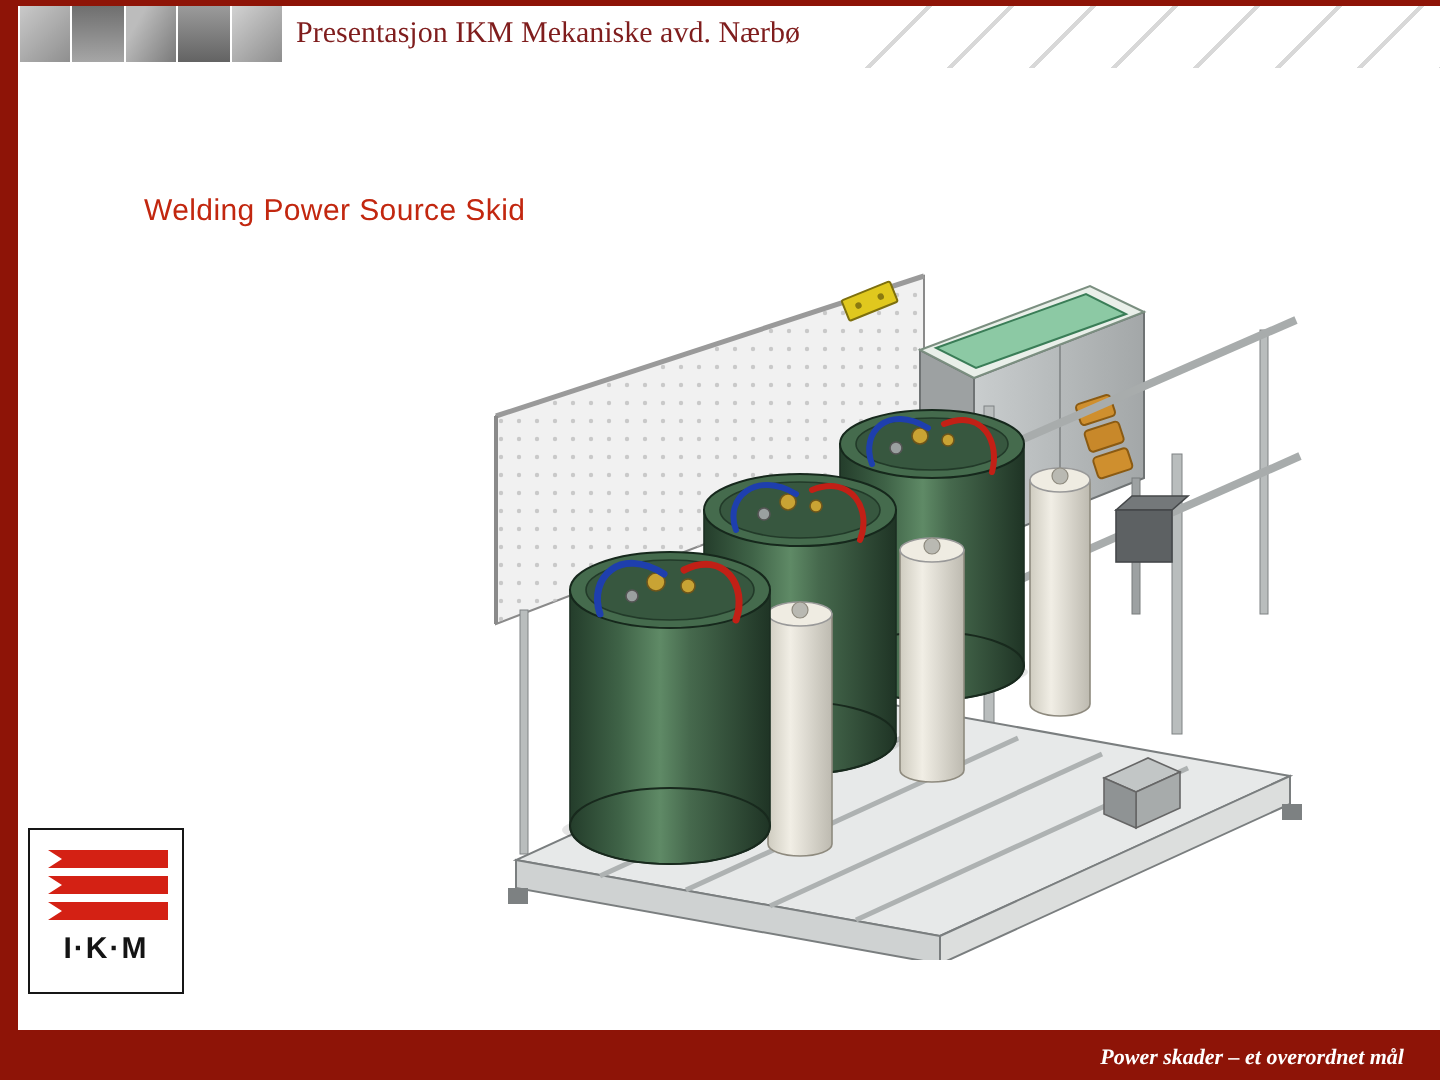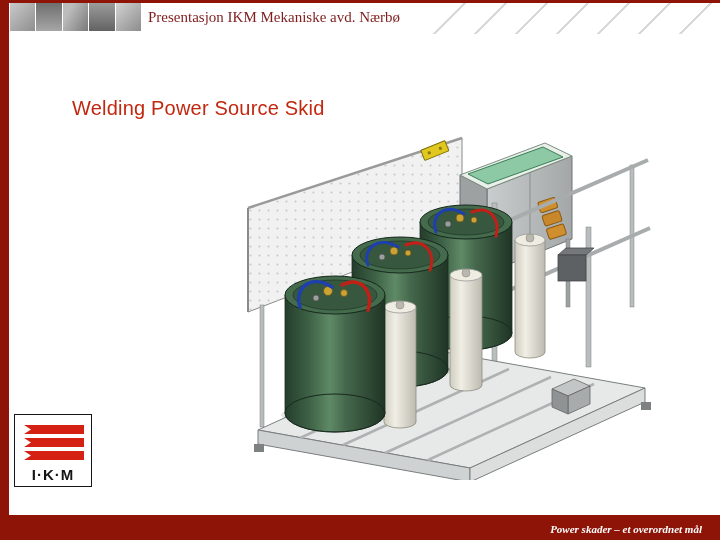--- a/index.html
+++ b/index.html
@@ -27,30 +27,30 @@
     font-size:15px; color:#7f1d1d; white-space:nowrap;
   }
   .header-slashes {
     position:absolute; right:0; top:0; width:295px; height:31px;
     background:repeating-linear-gradient(135deg, rgba(0,0,0,0) 0 27px, #d8d8d8 27px 29px);
   }
 
   
   .slide-heading {
     position:absolute; left:72px; top:97px;
-    font-size:20px; color:#c2270f; letter-spacing:0.2px;
+    font-size:15px; color:#c2270f; letter-spacing:0.2px;
   }
 
   
   .image-wrap { position:absolute; left:230px; top:127px; width:432px; height:353px; background:#ffffff; }
   .image-wrap svg { display:block; }
 
   
   .logo {
-    position:absolute; left:14px; top:414px; width:78px; height:73px;
+    position:absolute; left:14px; top:414px; width:78px; height:83px;
     background:#ffffff; border:1px solid #161616; box-sizing:border-box;
   }
   .logo svg { display:block; margin:4px auto 0 auto; }
   .logo-text {
     text-align:center; font-weight:bold; font-size:15px; letter-spacing:1px;
     color:#141414; margin-top:1px; font-family:"Liberation Sans", sans-serif;
   }
 
   
   .footer {

